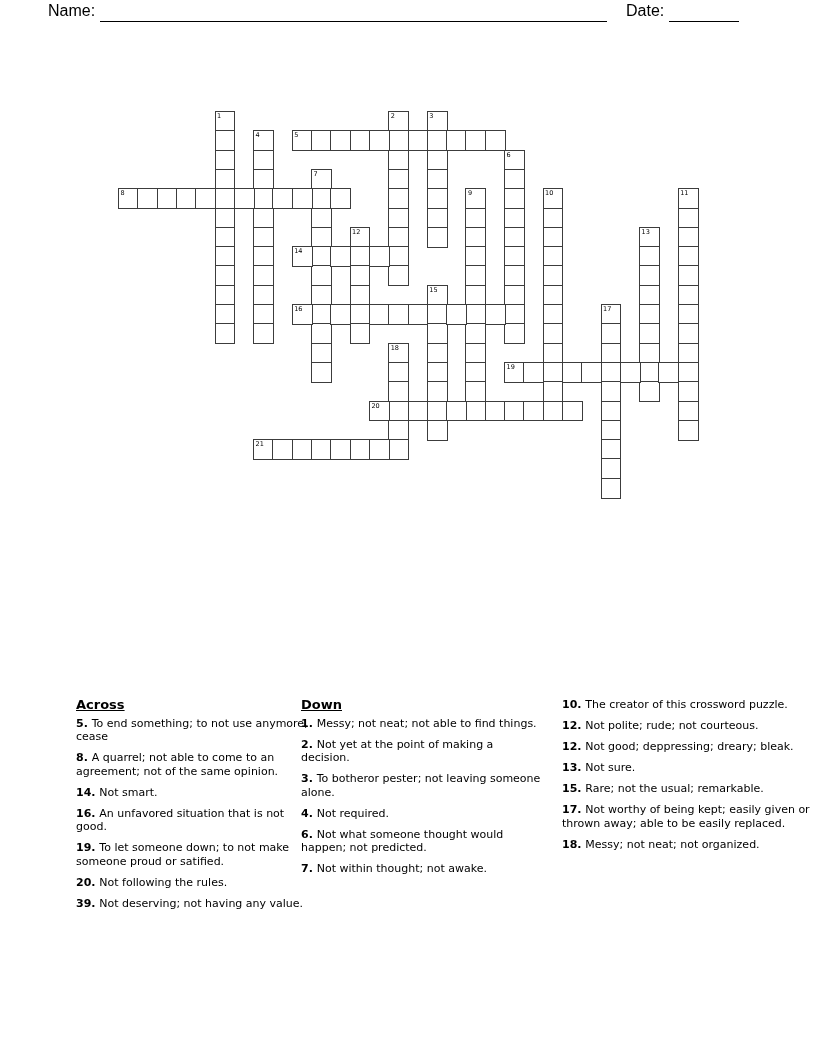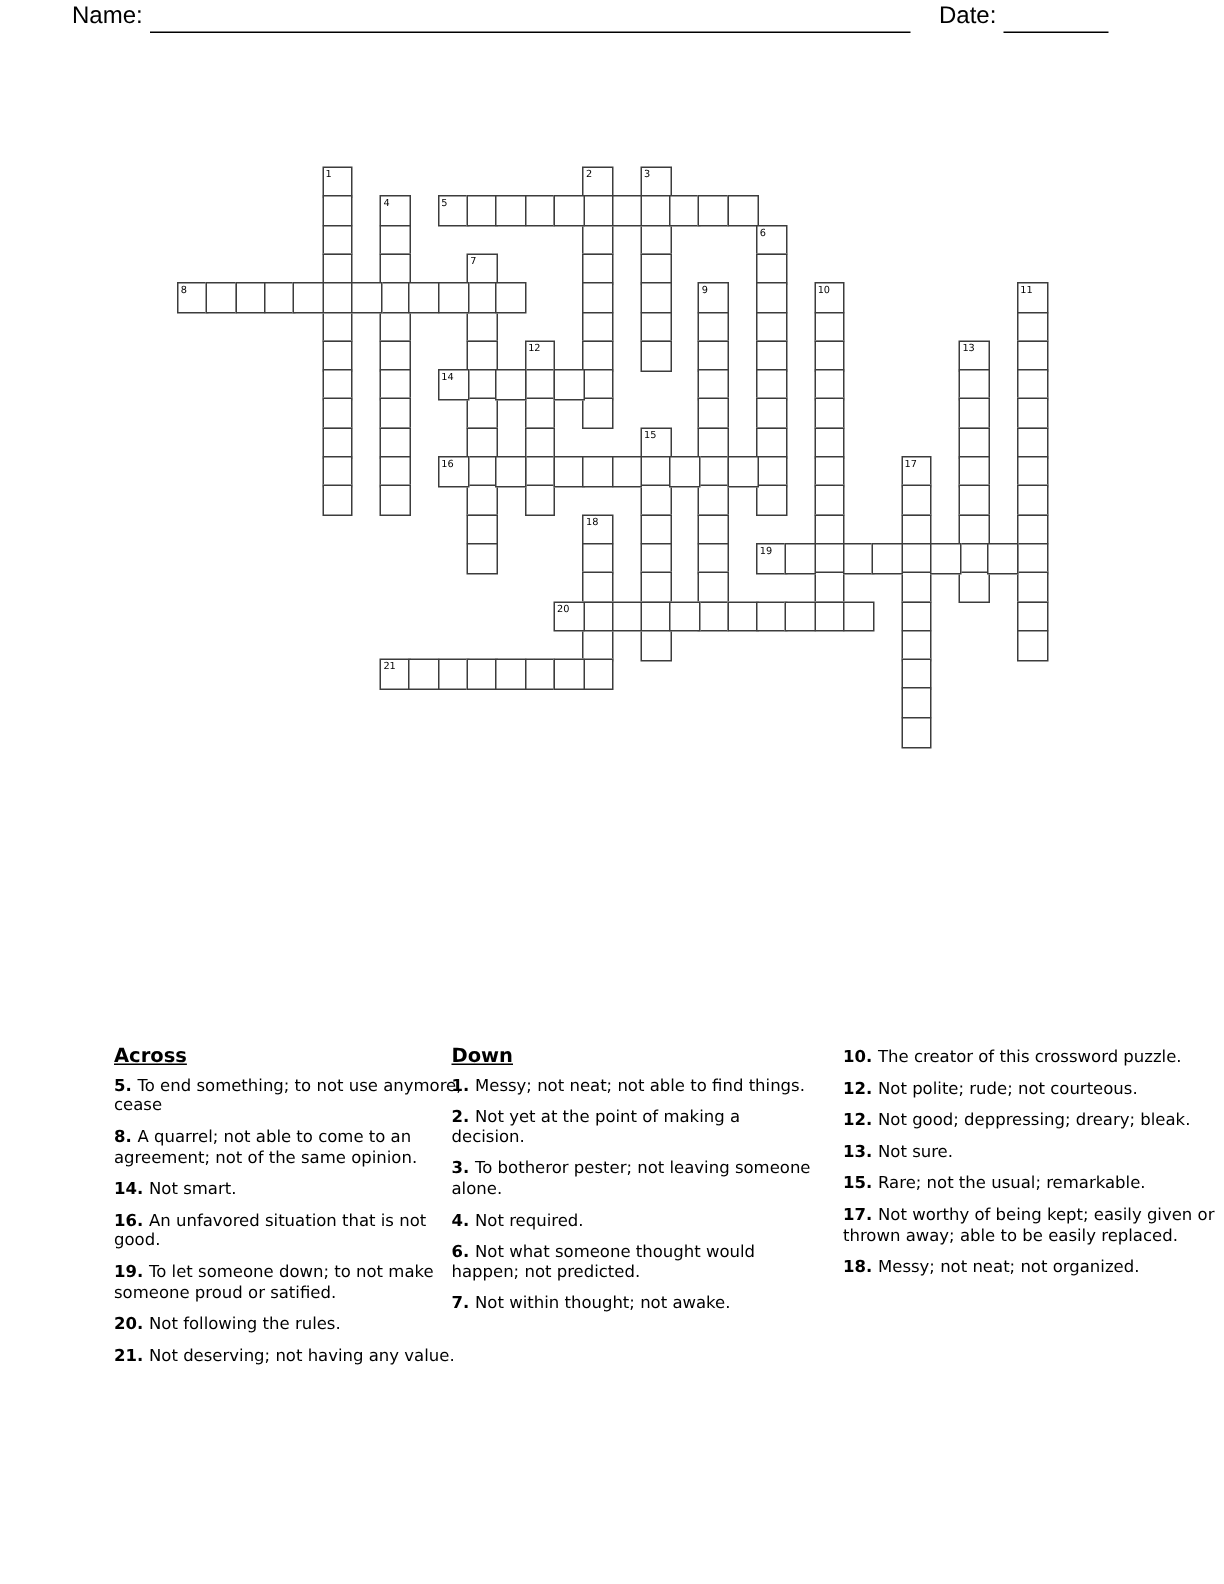--- a/index.html
+++ b/index.html
@@ -280,21 +280,21 @@
 
   <div class="clues-col" id="col-across">
     <div class="clue-header">Across</div>
     <div>
         <p class="clue"><b class="clue-num">5. </b><span class="clue-text">To end something; to not use anymore, cease</span></p>
         <p class="clue"><b class="clue-num">8. </b><span class="clue-text">A quarrel; not able to come to an agreement; not of the same opinion.</span></p>
         <p class="clue"><b class="clue-num">14. </b><span class="clue-text">Not smart.</span></p>
         <p class="clue"><b class="clue-num">16. </b><span class="clue-text">An unfavored situation that is not good.</span></p>
         <p class="clue"><b class="clue-num">19. </b><span class="clue-text">To let someone down; to not make someone proud or satified.</span></p>
         <p class="clue"><b class="clue-num">20. </b><span class="clue-text">Not following the rules.</span></p>
-        <p class="clue"><b class="clue-num">21. </b><span class="clue-text">Not deserving; not having any value.</span></p>
+        <p class="clue"><b class="clue-num">39. </b><span class="clue-text">Not deserving; not having any value.</span></p>
       </div>
   </div>
 
   <div class="clues-col" id="col-down1">
     <div class="clue-header">Down</div>
     <div>
         <p class="clue"><b class="clue-num">1. </b><span class="clue-text">Messy; not neat; not able to find things.</span></p>
         <p class="clue"><b class="clue-num">2. </b><span class="clue-text">Not yet at the point of making a decision.</span></p>
         <p class="clue"><b class="clue-num">3. </b><span class="clue-text">To botheror pester; not leaving someone alone.</span></p>
         <p class="clue"><b class="clue-num">4. </b><span class="clue-text">Not required.</span></p>

